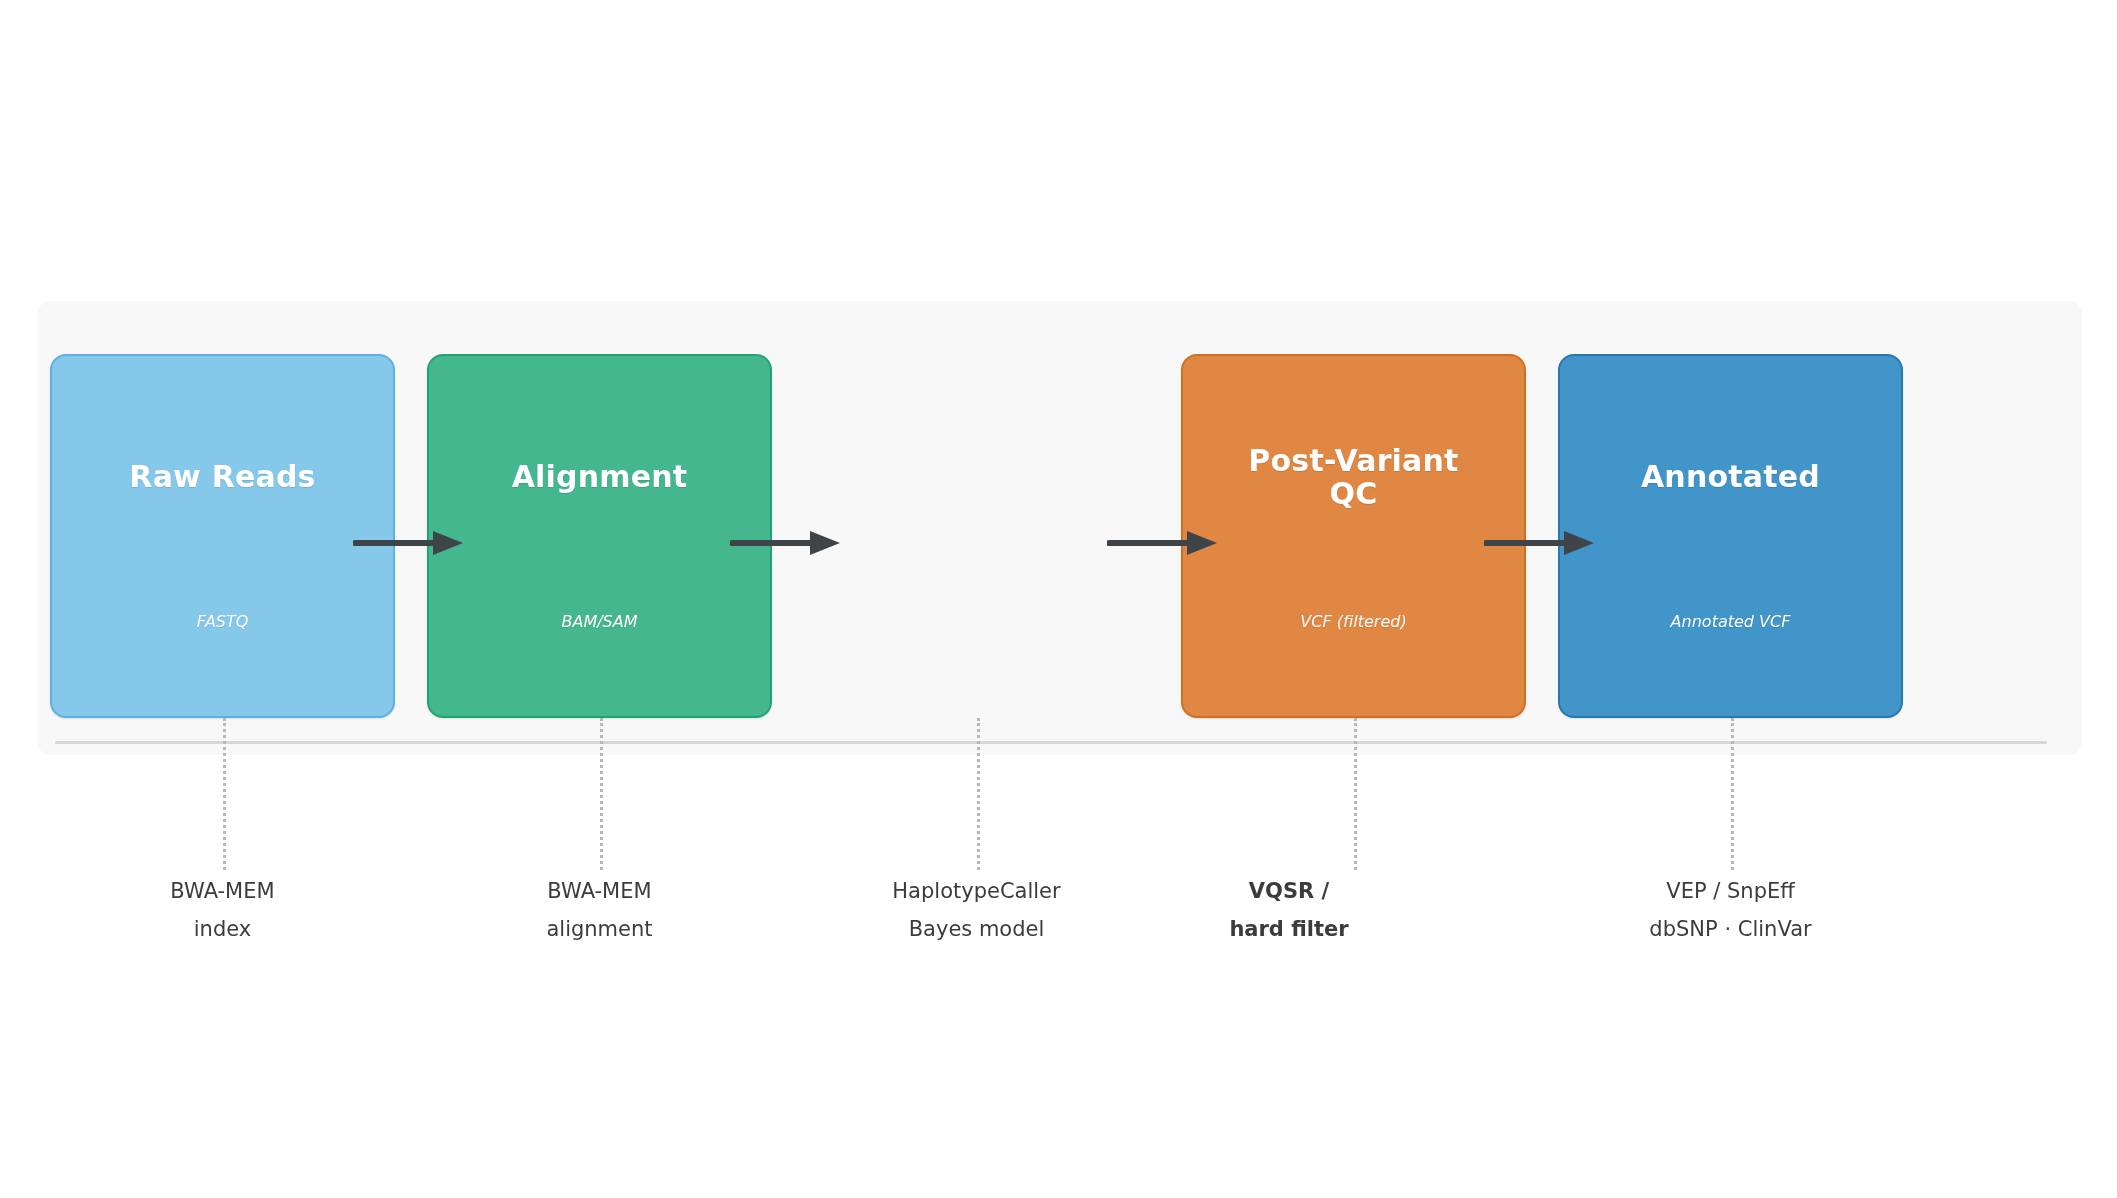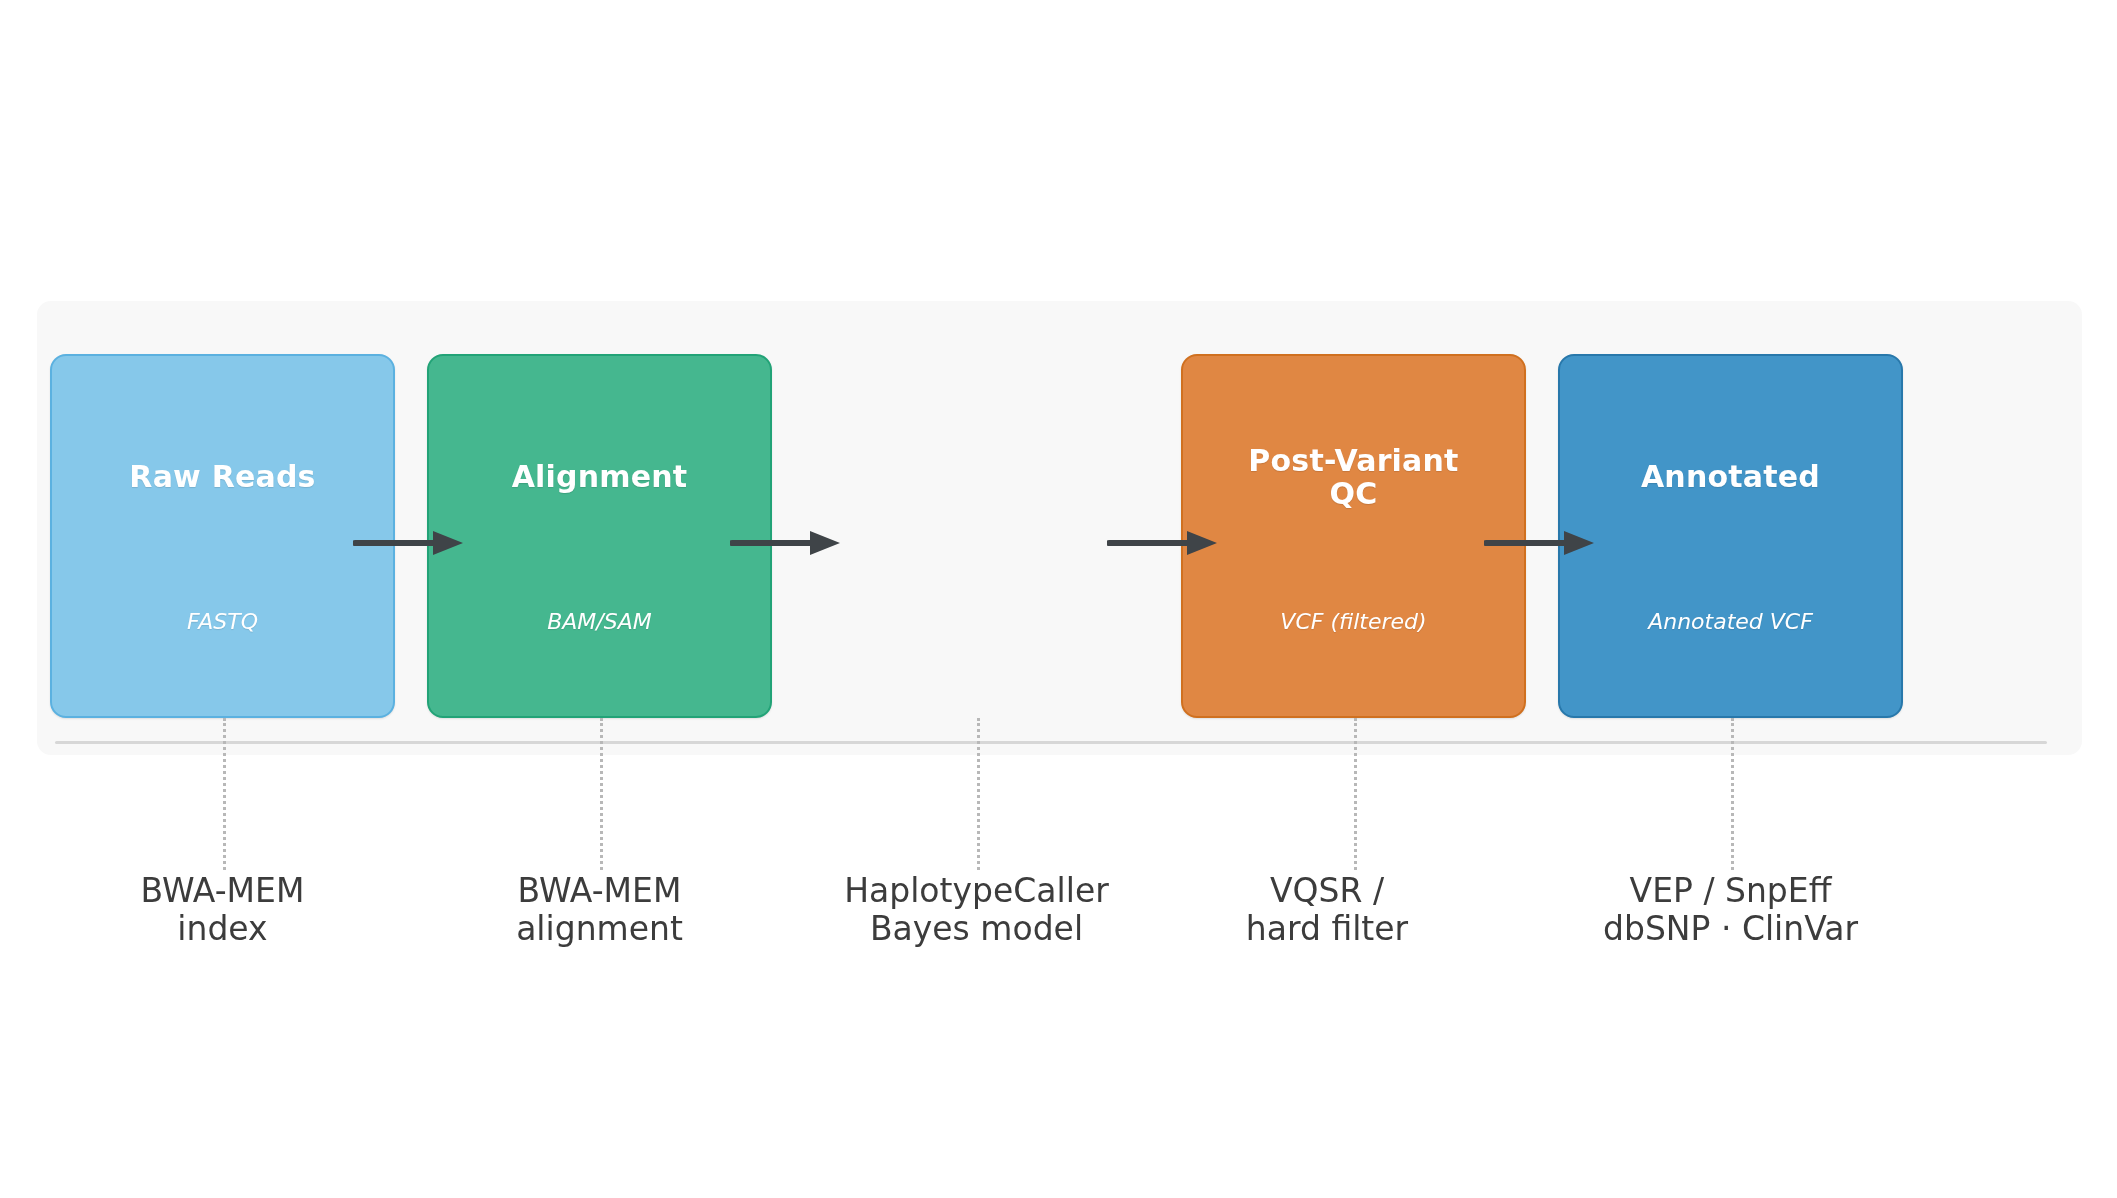--- a/index.html
+++ b/index.html
@@ -79,21 +79,21 @@
     text-shadow: 0 1px 1px rgba(0,0,0,0.12);
   }
 
   .stage-box .subtitle {
     position: absolute;
     left: 0;
     right: 0;
     top: 253px;
     text-align: center;
     color: #ffffff;
-    font-size: 22px;
+    font-size: 16px;
     font-style: italic;
     line-height: 26px;
     text-shadow: 0 1px 1px rgba(0,0,0,0.10);
   }
 
   
   .arrow {
     position: absolute;
     top: 528px;
     height: 30px;
@@ -109,21 +109,21 @@
     height: 152px;
     border-left: 3px dotted #b8b8b8;
   }
 
   .caption {
     position: absolute;
     top: 876px;
     width: 330px;
     text-align: center;
     color: #3c3c3c;
-    font-size: 33px;
+    font-size: 21px;
     line-height: 30px;
   }
   .caption .l2 { display: block; margin-top: 8px; }
 </style>
 </head>
 <body>
 
 <div id="stage">
 
   <div class="panel"></div>
@@ -178,17 +178,17 @@
       <div class="dropper" style="left: 222.5px;"></div>
       <div class="dropper" style="left: 599.5px;"></div>
       <div class="dropper" style="left: 976.5px;"></div>
       <div class="dropper" style="left: 1353.5px;"></div>
       <div class="dropper" style="left: 1730.5px;"></div>
     </div>
   <div id="caption-layer">
       <div class="caption" style="left: 57.5px;"><span>BWA-MEM</span><span class="l2">index</span></div>
       <div class="caption" style="left: 434.5px;"><span>BWA-MEM</span><span class="l2">alignment</span></div>
       <div class="caption" style="left: 811.5px;"><span>HaplotypeCaller</span><span class="l2">Bayes model</span></div>
-      <div class="caption" style="left: 1162px;"><span>VQSR /</span><span class="l2">hard filter</span></div>
+      <div class="caption" style="left: 1124px; font-weight: bold;"><span>VQSR /</span><span class="l2">hard filter</span></div>
       <div class="caption" style="left: 1565.5px;"><span>VEP / SnpEff</span><span class="l2">dbSNP · ClinVar</span></div>
     </div>
 
 </div>
 
 </body></html>

